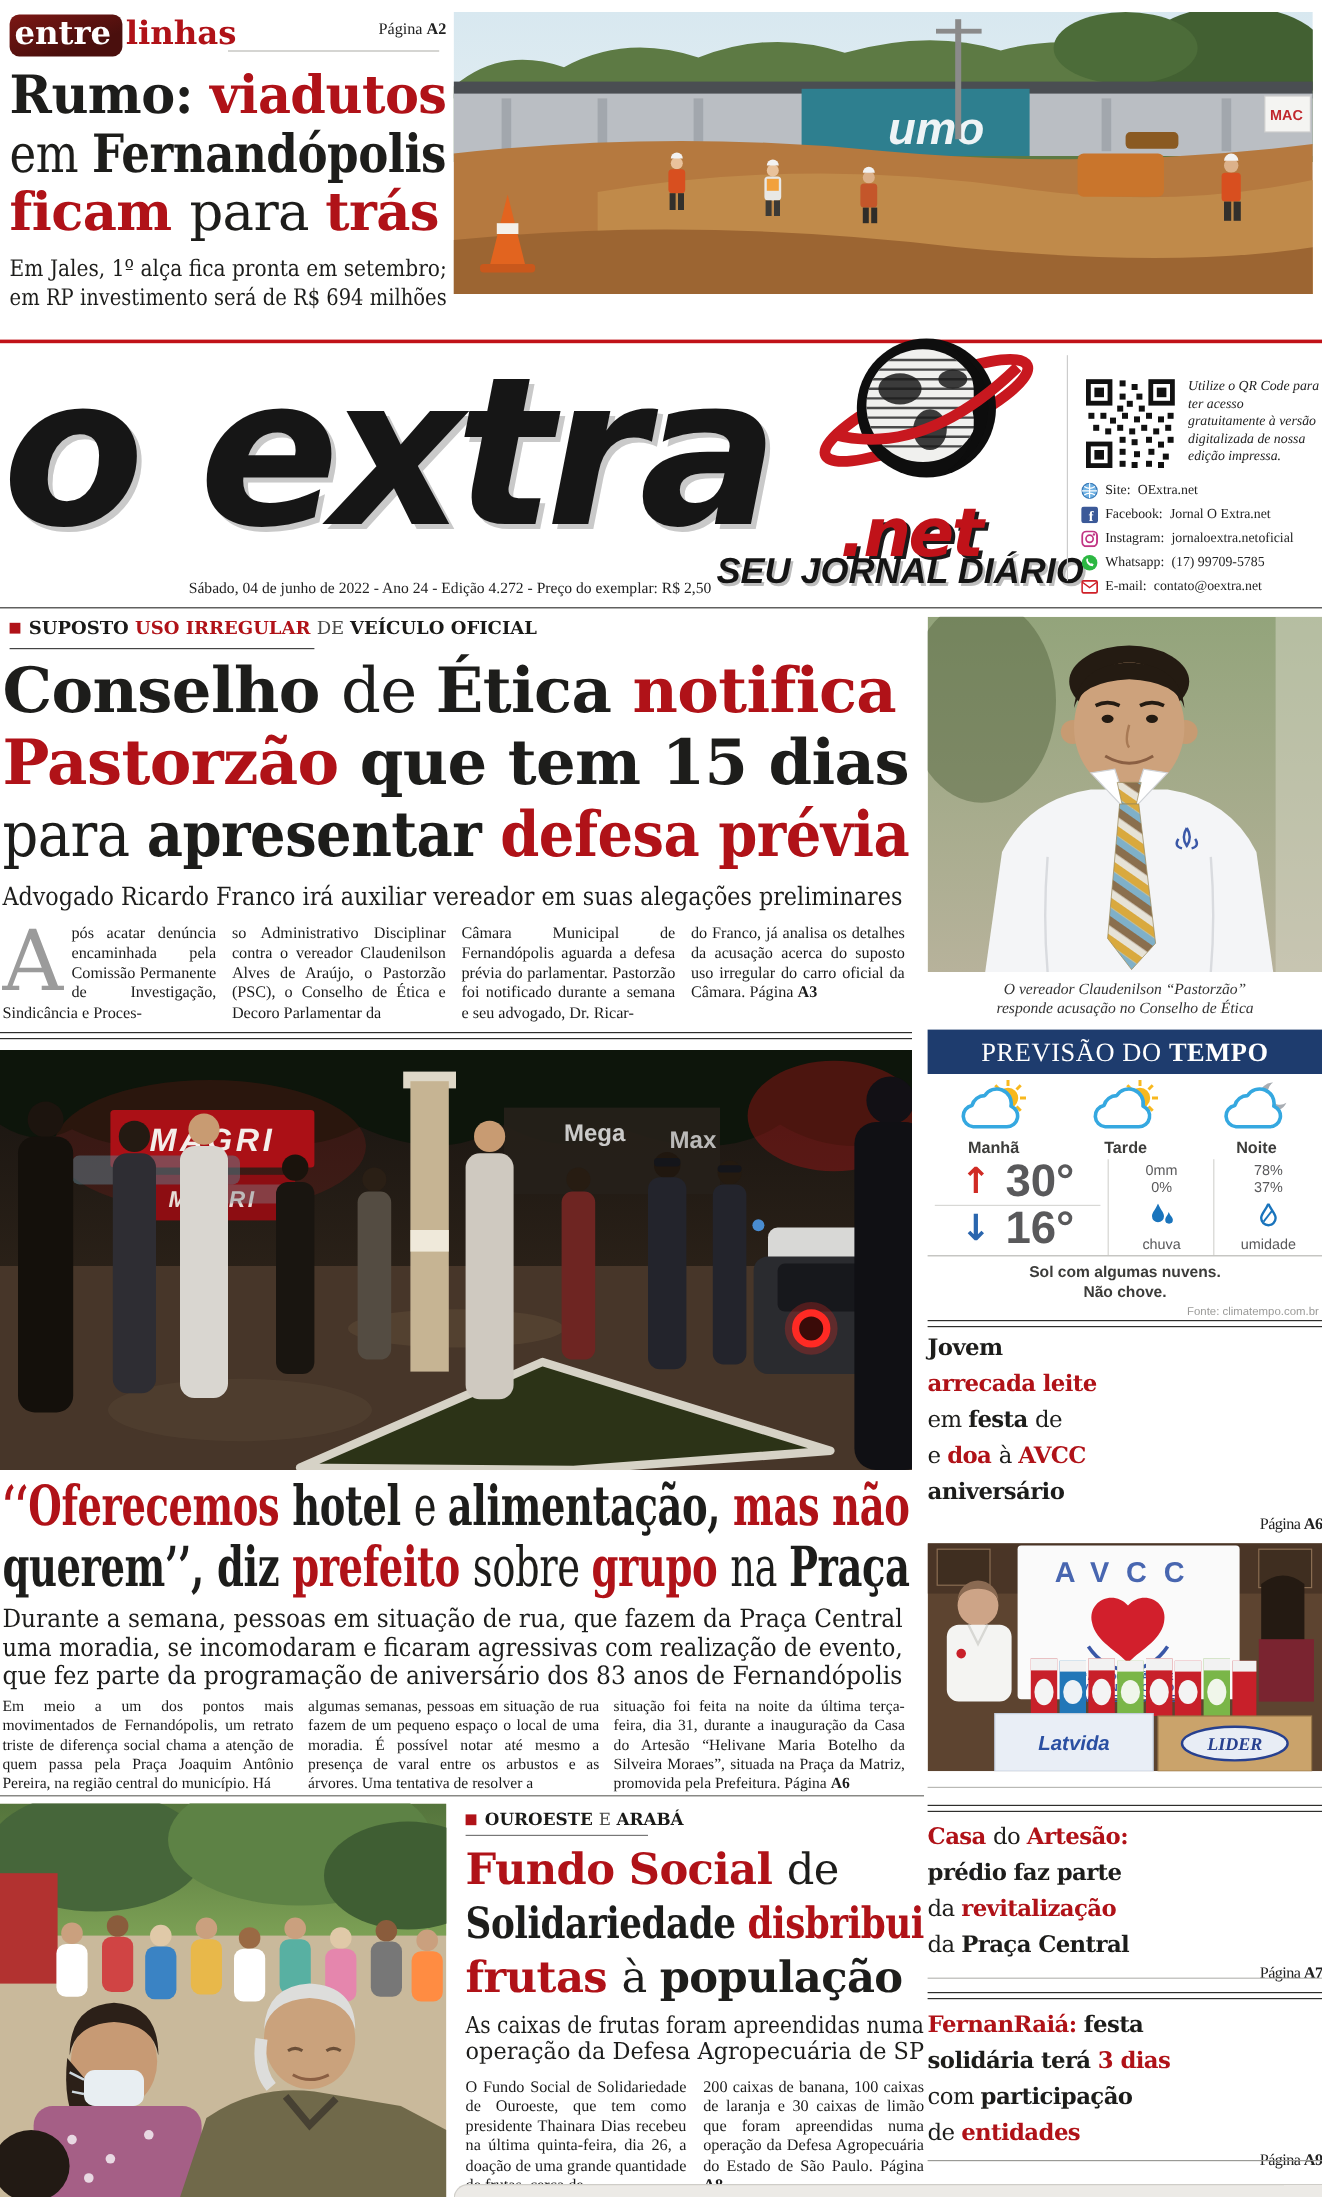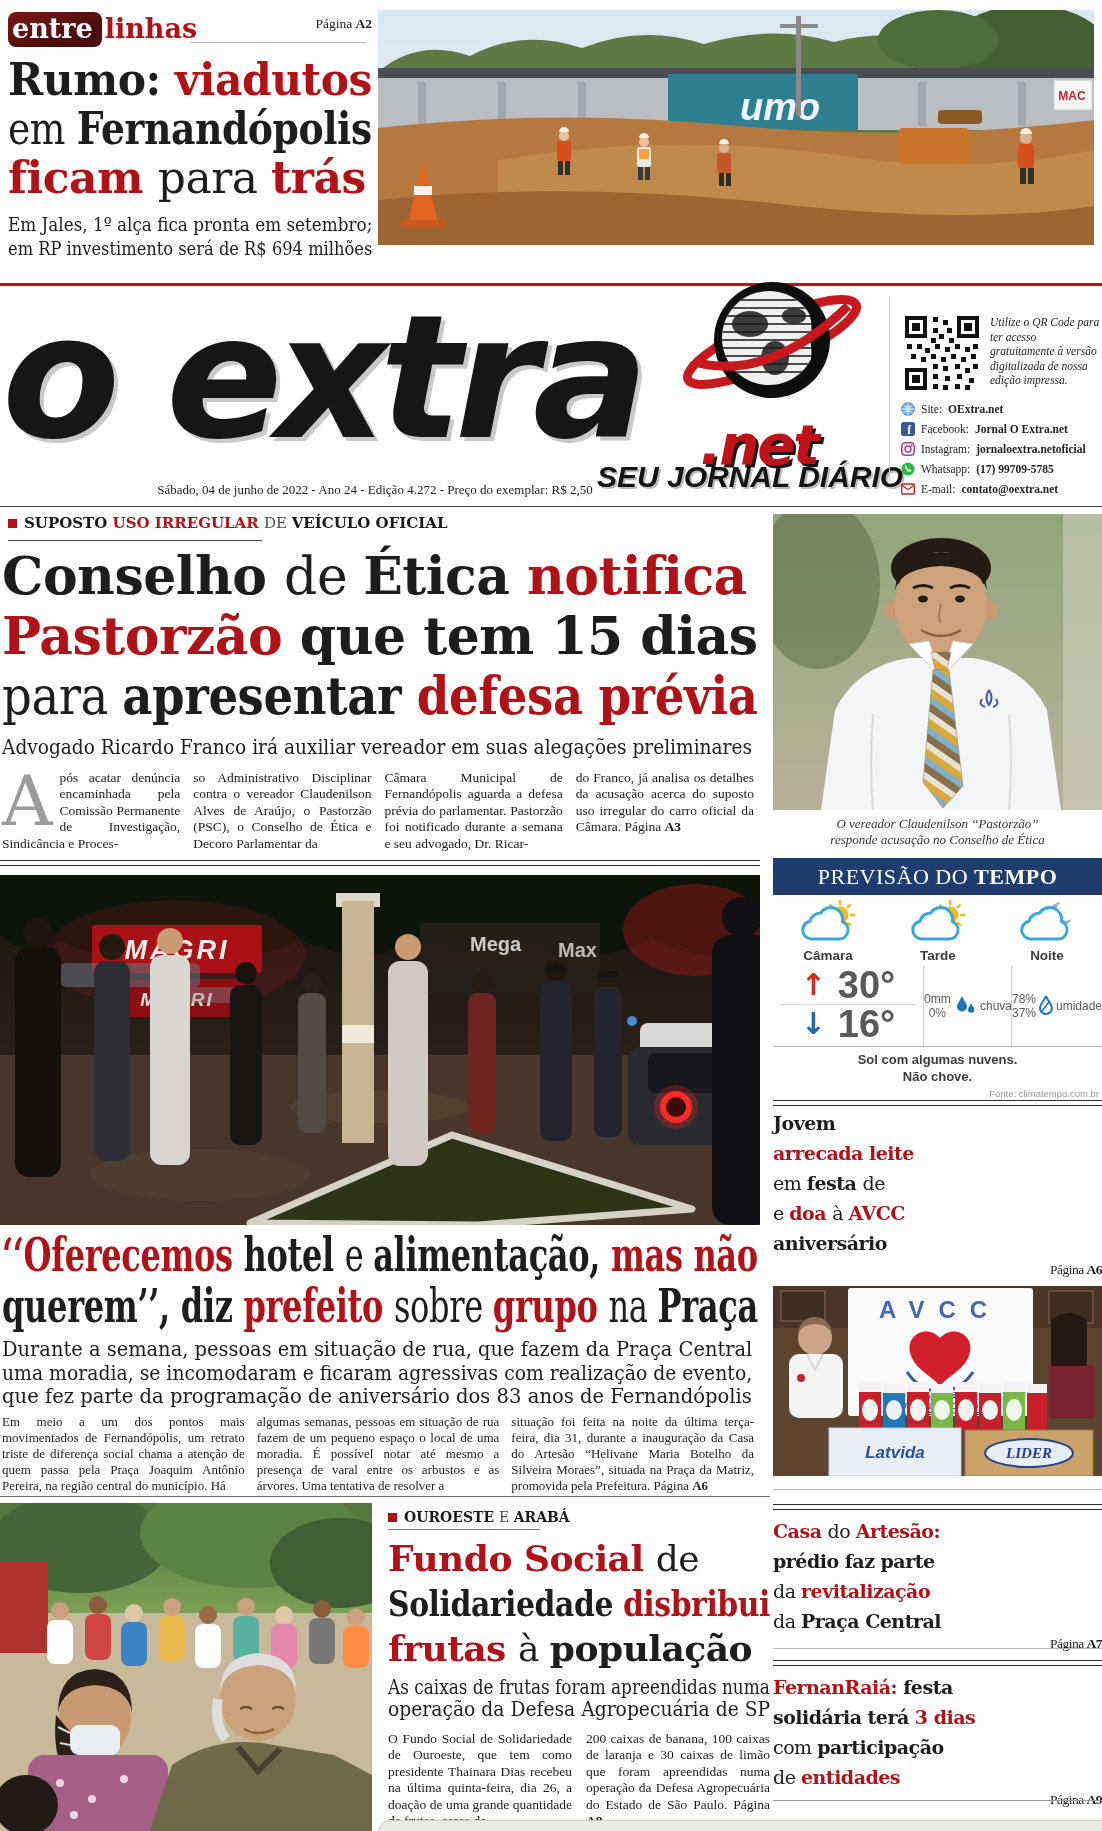--- a/index.html
+++ b/index.html
@@ -61,35 +61,35 @@
         font-size:172px;letter-spacing:-7px;color:#161616;line-height:1;
         text-shadow:4px 4px 0 #c9c9c9;white-space:nowrap;}
   .netword{font-family:"DejaVu Sans",sans-serif;font-weight:bold;font-style:italic;
         font-size:56px;color:#c01219;letter-spacing:-2px;text-shadow:3px 3px 0 #1a1a1a;}
   .tagline{font-family:"Liberation Sans",sans-serif;font-weight:bold;font-style:italic;
         font-size:30px;color:#141414;text-shadow:2px 2px 0 #bdbdbd;white-space:nowrap;}
   .dateline{font-family:"Liberation Serif",serif;font-size:13px;color:#222;text-align:center;}
   .qrtext{font-family:"Liberation Serif",serif;font-style:italic;font-size:11.5px;line-height:14.5px;color:#222;}
   .crow{display:flex;align-items:center;gap:6px;height:20px;font-family:"Liberation Serif",serif;
         font-size:11.5px;white-space:nowrap;color:#222;}
-  .crow .cv{font-weight:700;}
+  .crow .cv{font-weight:400;}
 
   
   .w-head{background:#1e3c6e;color:#fff;font-family:"Liberation Serif",serif;font-size:22px;
           text-align:center;line-height:37px;letter-spacing:.5px;}
   .w-head b{font-weight:700;}
   .w-per{position:absolute;top:42px;width:110px;text-align:center;}
   .w-plabel{font-family:"Liberation Sans",sans-serif;font-weight:bold;font-size:13.5px;color:#3d3d3b;}
   .w-row{display:flex;align-items:center;justify-content:center;gap:12px;height:38px;}
   .temp{font-family:"Liberation Sans",sans-serif;font-weight:bold;font-size:38px;color:#59595b;}
   .arrow{font-family:"DejaVu Sans",sans-serif;font-weight:bold;font-size:30px;line-height:30px;}
   .up{color:#d02b24;}.down{color:#2a66ae;}
   .w-small{font-family:"Liberation Sans",sans-serif;font-size:12px;line-height:14px;color:#59595b;text-align:center;}
   .w-cell{position:absolute;top:108px;height:76px;border-left:1px solid #d5d5d2;
-          display:flex;flex-direction:row;align-items:center;justify-content:space-between;padding:2px 0;}
+          display:flex;flex-direction:column;align-items:center;justify-content:space-between;padding:2px 0;}
   .w-sum{font-family:"Liberation Sans",sans-serif;font-weight:bold;font-size:13px;line-height:17px;color:#3c3c3a;text-align:center;}
   .w-src{font-family:"Liberation Sans",sans-serif;font-size:9.5px;color:#9a9a98;text-align:right;}
 
   svg text{user-select:none;}
 </style>
 </head>
 <body>
 
 <div id="page">
 
@@ -380,21 +380,21 @@
   <div class="abs" style="left:773px;top:858px;width:329px;height:242px;">
     <div class="w-head"><span>PREVISÃO DO </span><b>TEMPO</b></div>
     <div class="w-per" style="left:0;">
       <svg width="64" height="44" viewBox="0 0 64 44">
         <g stroke="#f8b81e" stroke-width="2.5">
             <path d="M44 0 V5 M44 25 V30 M29 15 H34 M54 15 H59 M33.4 4.4 l3.5 3.5 M51.1 22.1 l3.5 3.5 M54.6 4.4 l-3.5 3.5 M36.9 22.1 l-3.5 3.5"></path>
           </g>
         <circle cx="44" cy="15" r="8.5" fill="#f8b81e"></circle>
         <path d="M15 39 H43 A9 9 0 0 0 46.5 21.7 A12 12 0 0 0 24.6 13 A11 11 0 0 0 14 21.2 A9 9 0 0 0 15 39 Z" fill="#ffffff" stroke="#35a8e0" stroke-width="3" stroke-linejoin="round"></path>
       </svg>
-      <div class="w-plabel">Câmara</div>
+      <div class="w-plabel">Manhã</div>
     </div>
     <div class="w-per" style="left:110px;">
       <svg width="64" height="44" viewBox="0 0 64 44">
         <g stroke="#f8b81e" stroke-width="2.5">
             <path d="M44 0 V5 M44 25 V30 M29 15 H34 M54 15 H59 M33.4 4.4 l3.5 3.5 M51.1 22.1 l3.5 3.5 M54.6 4.4 l-3.5 3.5 M36.9 22.1 l-3.5 3.5"></path>
           </g>
         <circle cx="44" cy="15" r="8.5" fill="#f8b81e"></circle>
         <path d="M15 39 H43 A9 9 0 0 0 46.5 21.7 A12 12 0 0 0 24.6 13 A11 11 0 0 0 14 21.2 A9 9 0 0 0 15 39 Z" fill="#ffffff" stroke="#35a8e0" stroke-width="3" stroke-linejoin="round"></path>
       </svg>
       <div class="w-plabel">Tarde</div>

